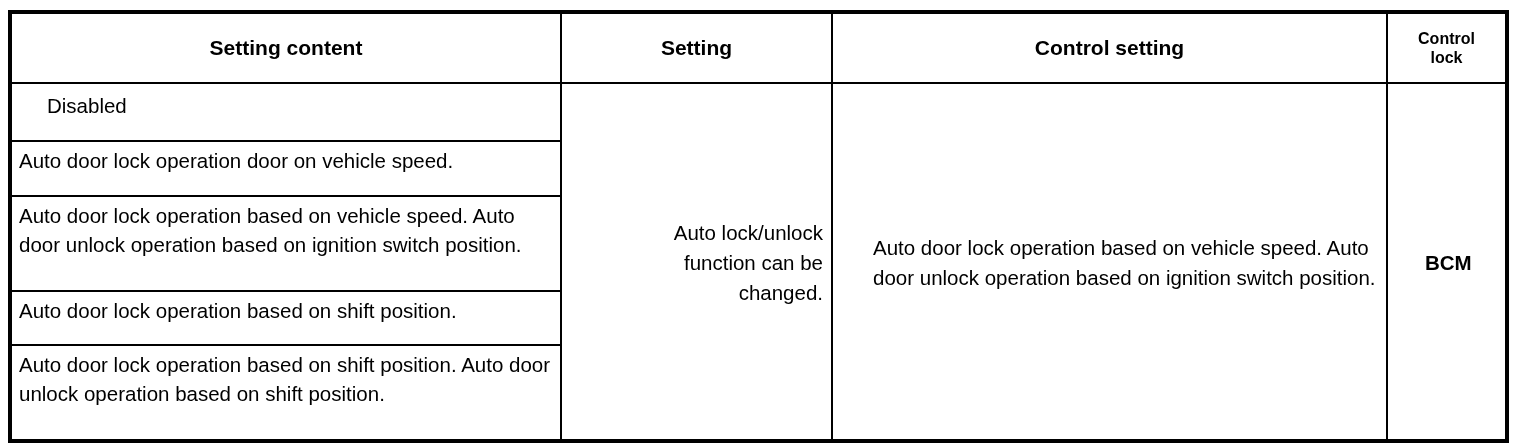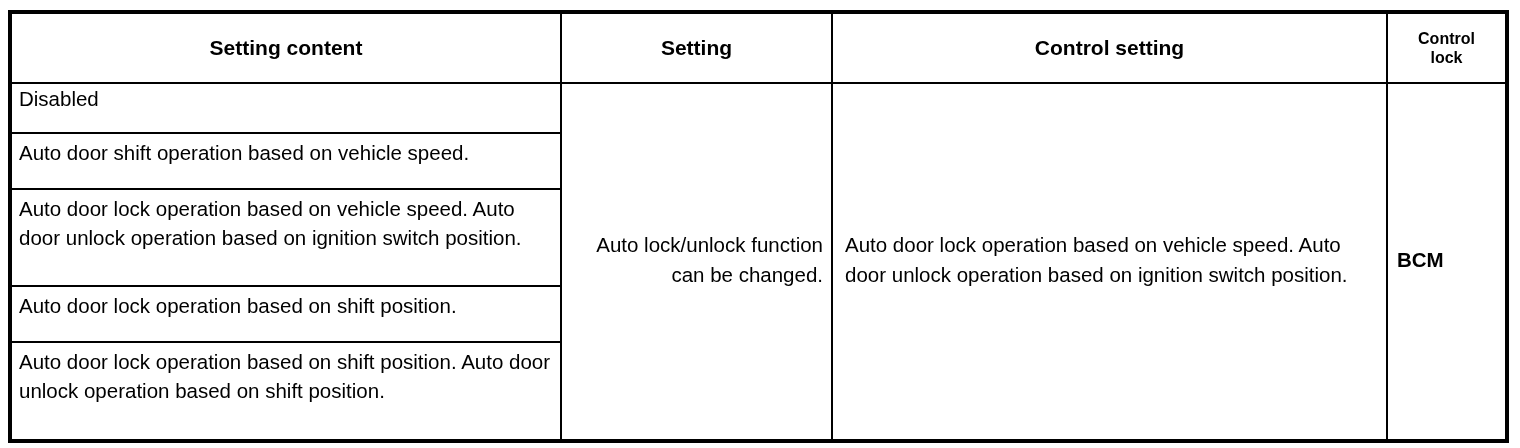--- a/index.html
+++ b/index.html
@@ -66,21 +66,21 @@
   }
 
   
   .cell-text {
     font-size: 20.5px;
     line-height: 1.42;
     padding: 4px 6px 4px 7px;
     white-space: pre-line;
   }
 
-  .row-disabled .cell-text { padding-top: 0; }
+  .row-disabled .cell-text { padding-top: 7px; margin-left: 28px; }
 
   td.setting-cell  { vertical-align: top; }
   td.function-cell {
     vertical-align: middle;
   }
   td.function-cell .cell-text {
     padding-left: 11px;
     padding-right: 8px;
     line-height: 1.45;
     text-align: right;
@@ -138,21 +138,21 @@
         <td class="initial-cell" rowspan="5">
           <div class="cell-text">Auto door lock operation based on vehicle speed. Auto door unlock operation based on ignition switch position.</div>
         </td>
         <td class="unit-cell" rowspan="5">
           <div class="cell-text">BCM</div>
         </td>
       </tr>
 
       <tr>
         <td class="setting-cell">
-          <div class="cell-text">Auto door shift operation based on vehicle speed.</div>
+          <div class="cell-text">Auto door lock operation door on vehicle speed.</div>
         </td>
       </tr>
 
       <tr>
         <td class="setting-cell">
           <div class="cell-text">Auto door lock operation based on vehicle speed. Auto door unlock operation based on ignition switch position.</div>
         </td>
       </tr>
 
       <tr>

